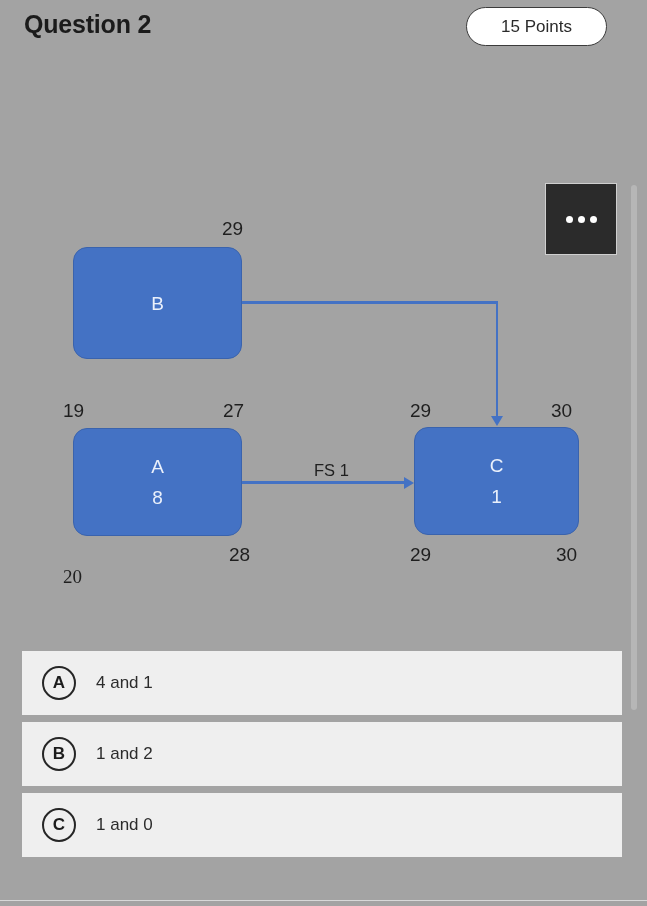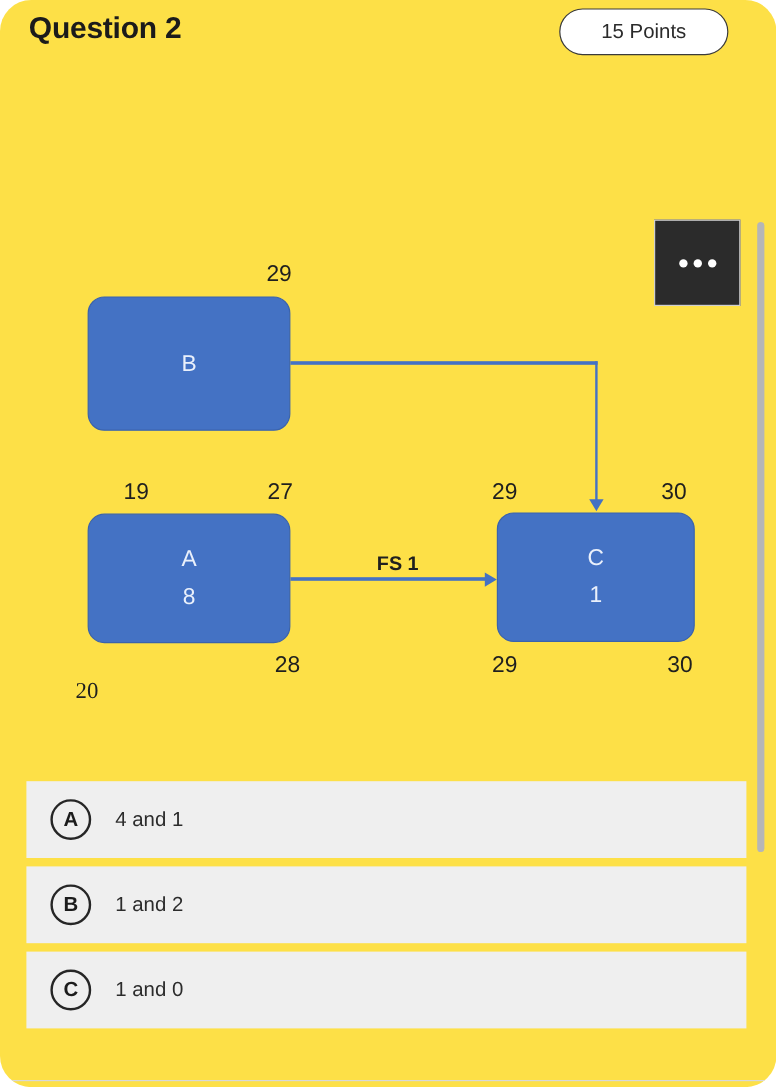--- a/index.html
+++ b/index.html
@@ -9,23 +9,22 @@
     height: 906px;
     background: #ffffff;
     font-family: "Liberation Sans", sans-serif;
     overflow: hidden;
   }
 
   #page {
     position: relative;
     width: 647px;
     height: 906px;
-    background: #fde047;
+    background: #a3a3a3;
     overflow: hidden;
-    border-radius: 26px;
   }
 
   
   .header {
     position: absolute;
     left: 0; top: 0;
     width: 647px;
     height: 56px;
   }
   .q-title {
@@ -110,21 +109,21 @@
   }
 
   .edge {
     position: absolute;
     background: #4472C4;
   }
   .edge-label {
     position: absolute;
     font-size: 16.5px;
     color: #1f1f1f;
-    font-weight: 700;
+    font-weight: 400;
     white-space: nowrap;
   }
   .arrowhead {
     position: absolute;
     width: 0; height: 0;
   }
   .arrow-right {
     border-top: 6px solid transparent;
     border-bottom: 6px solid transparent;
     border-left: 10px solid #4472C4;
@@ -230,21 +229,21 @@
   </div>
 
 
   <div class="diagram">
 
     <div class="corner" style="left:222px; top:50px;">29</div>
     <div class="node" id="node-b">
       <span class="nm">B</span>
     </div>
 
-    <div class="corner" style="left:63px; top:232px;margin-left:40px;">19</div>
+    <div class="corner" style="left:63px; top:232px;">19</div>
     <div class="corner" style="left:223px; top:232px;text-align:right;">27</div>
     <div class="node" id="node-a">
       <span class="nm">A</span>
       <span class="dur">8</span>
     </div>
     <div class="corner" style="left:63px; top:398px;font-family:Liberation Serif, serif;">20</div>
     <div class="corner" style="left:229px; top:376px;">28</div>
 
     <div class="corner" style="left:410px; top:232px;">29</div>
     <div class="corner" style="left:551px; top:232px;">30</div>

